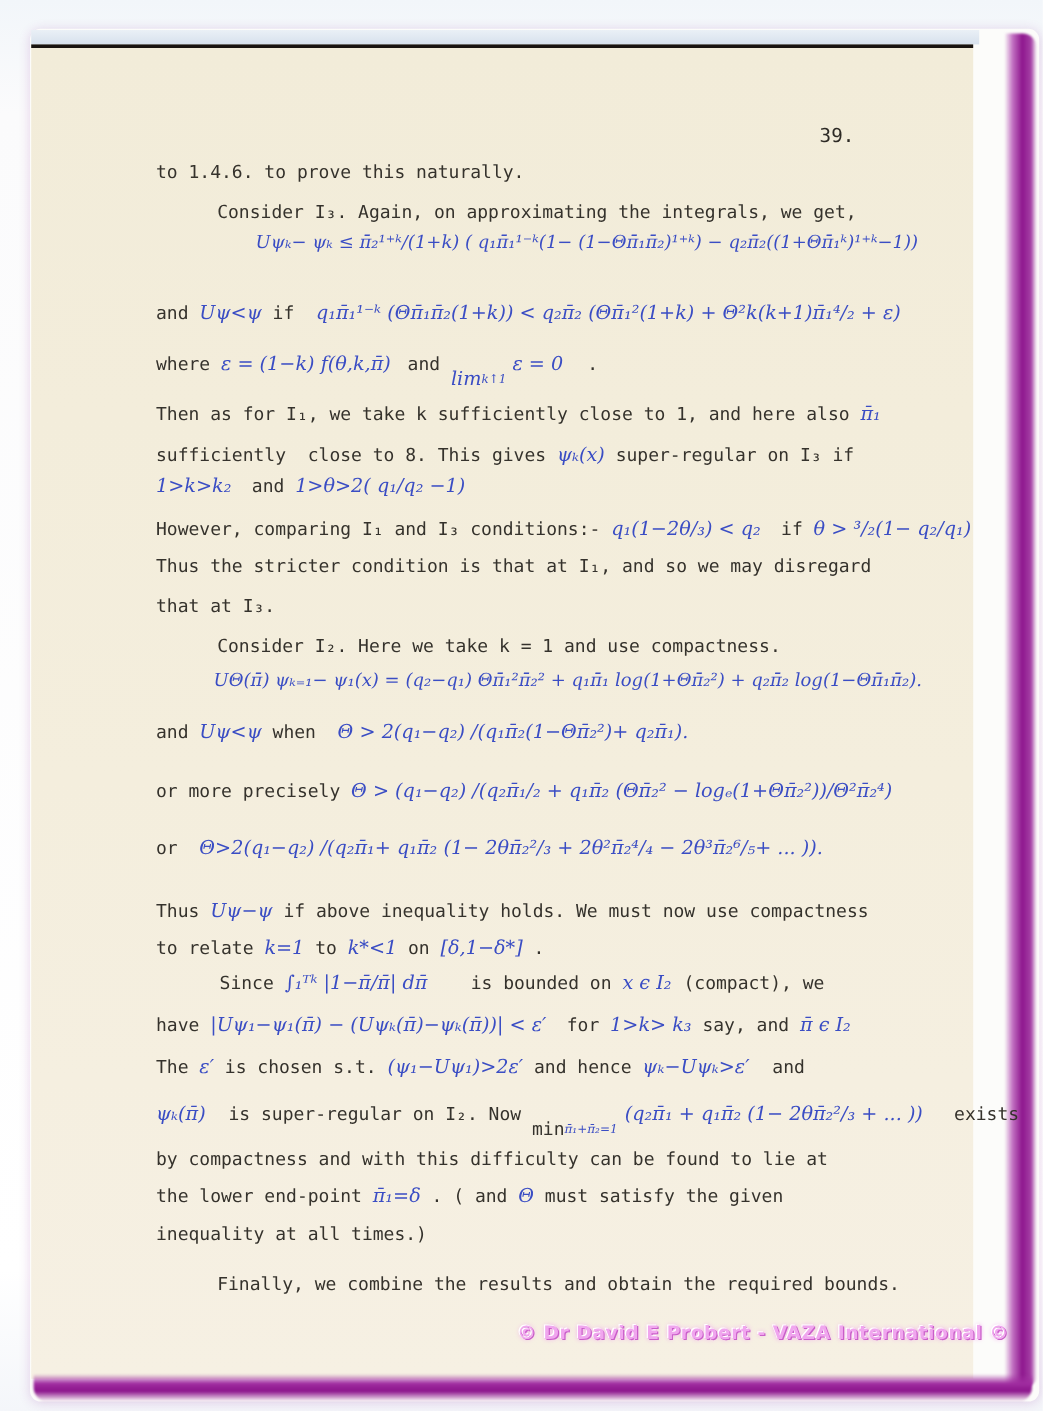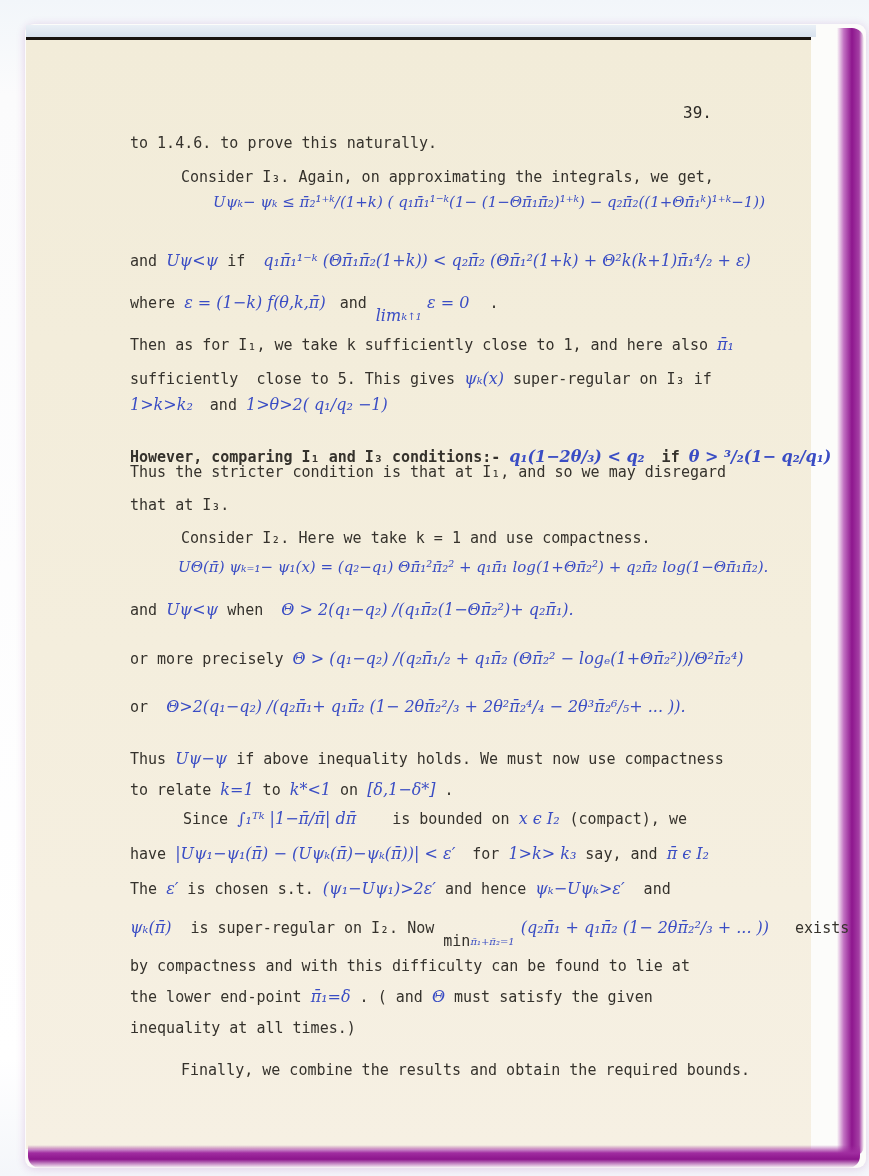--- a/index.html
+++ b/index.html
@@ -73,35 +73,36 @@
 
   <div class="pagenum">39.</div>
 
   <div>
       <div class="line" style="left: 130px; top: 134px;"><span class="typed">to 1.4.6. to prove this naturally.</span></div>
       <div class="line" style="left: 181px; top: 168px;"><span class="typed">Consider I₃. Again, on approximating the integrals, we get,</span></div>
       <div class="line" style="left: 213px; top: 193px;"><span class="hand" style="font-size: 15px;">Uψₖ− ψₖ ≤ π̄₂¹⁺ᵏ/(1+k) ( q₁π̄₁¹⁻ᵏ(1− (1−Θπ̄₁π̄₂)¹⁺ᵏ) − q₂π̄₂((1+Θπ̄₁ᵏ)¹⁺ᵏ−1))</span></div>
       <div class="line" style="left: 130px; top: 252px;"><span class="typed">and </span><span class="hand">Uψ&lt;ψ</span><span class="typed"> if  </span><span class="hand">q₁π̄₁¹⁻ᵏ (Θπ̄₁π̄₂(1+k)) &lt; q₂π̄₂ (Θπ̄₁²(1+k) + Θ²k(k+1)π̄₁⁴/₂ + ε)</span></div>
       <div class="line" style="left: 130px; top: 294px;"><span class="typed">where </span><span class="hand">ε = (1−k) f(θ,k,π̄)</span><span class="typed" style="margin-left: 14px;">and </span><span class="stack"><span class="hand">lim</span><span class="below hand">k↑1</span></span><span class="hand"> ε = 0</span><span class="typed" style="margin-left: 20px;">.</span></div>
       <div class="line" style="left: 130px; top: 336px;"><span class="typed">Then as for I₁, we take k sufficiently close to 1, and here also </span><span class="hand">π̄₁</span></div>
-      <div class="line" style="left: 130px; top: 370px;"><span class="typed">sufficiently  close to 5. This gives </span><span class="hand">ψₖ(x)</span><span class="typed"> super-regular on I₃ if</span></div>
+      <div class="line" style="left: 130px; top: 370px;"><span class="typed">sufficiently  close to 8. This gives </span><span class="hand">ψₖ(x)</span><span class="typed"> super-regular on I₃ if</span></div>
       <div class="line" style="left: 130px; top: 396px;"><span class="hand">1&gt;k&gt;k₂</span><span class="typed" style="margin-left: 8px;"> and </span><span class="hand">1&gt;θ&gt;2( q₁/q₂ −1)</span></div>
-      <div class="line" style="left: 130px; top: 448px; font-weight: bold;"><span class="typed">However, comparing I₁ and I₃ conditions:- </span><span class="hand">q₁(1−2θ/₃) &lt; q₂</span><span class="typed" style="margin-left: 8px;"> if </span><span class="hand">θ &gt; ³/₂(1− q₂/q₁)</span></div>
+      <div class="line" style="left: 130px; top: 432px;"><span class="typed">However, comparing I₁ and I₃ conditions:- </span><span class="hand">q₁(1−2θ/₃) &lt; q₂</span><span class="typed" style="margin-left: 8px;"> if </span><span class="hand">θ &gt; ³/₂(1− q₂/q₁)</span></div>
       <div class="line" style="left: 130px; top: 463px;"><span class="typed">Thus the stricter condition is that at I₁, and so we may disregard</span></div>
       <div class="line" style="left: 130px; top: 496px;"><span class="typed">that at I₃.</span></div>
       <div class="line" style="left: 181px; top: 529px;"><span class="typed">Consider I₂. Here we take k = 1 and use compactness.</span></div>
       <div class="line" style="left: 178px; top: 558px;"><span class="hand" style="font-size: 15px;">UΘ(π̄) ψₖ₌₁− ψ₁(x) = (q₂−q₁) Θπ̄₁²π̄₂² + q₁π̄₁ log(1+Θπ̄₂²) + q₂π̄₂ log(1−Θπ̄₁π̄₂).</span></div>
       <div class="line" style="left: 130px; top: 601px;"><span class="typed">and </span><span class="hand">Uψ&lt;ψ</span><span class="typed"> when  </span><span class="hand">Θ &gt; 2(q₁−q₂) /(q₁π̄₂(1−Θπ̄₂²)+ q₂π̄₁).</span></div>
       <div class="line" style="left: 130px; top: 650px;"><span class="typed">or more precisely </span><span class="hand">Θ &gt; (q₁−q₂) /(q₂π̄₁/₂ + q₁π̄₂ (Θπ̄₂² − logₑ(1+Θπ̄₂²))/Θ²π̄₂⁴)</span></div>
       <div class="line" style="left: 130px; top: 698px;"><span class="typed">or  </span><span class="hand" style="">Θ&gt;2(q₁−q₂) /(q₂π̄₁+ q₁π̄₂ (1− 2θπ̄₂²/₃ + 2θ²π̄₂⁴/₄ − 2θ³π̄₂⁶/₅+ ... )).</span></div>
       <div class="line" style="left: 130px; top: 750px;"><span class="typed">Thus </span><span class="hand">Uψ−ψ</span><span class="typed"> if above inequality holds. We must now use compactness</span></div>
       <div class="line" style="left: 130px; top: 781px;"><span class="typed">to relate </span><span class="hand">k=1</span><span class="typed"> to </span><span class="hand">k*&lt;1</span><span class="typed"> on </span><span class="hand">[δ,1−δ*]</span><span class="typed"> .</span></div>
       <div class="line" style="left: 183px; top: 810px;"><span class="typed">Since </span><span class="hand">∫₁ᵀᵏ |1−π̄/π̄| dπ̄</span><span class="typed" style="margin-left: 36px;">is bounded on </span><span class="hand">x ϵ I₂</span><span class="typed" style="margin-left: 10px;">(compact), we</span></div>
       <div class="line" style="left: 130px; top: 845px;"><span class="typed">have </span><span class="hand">|Uψ₁−ψ₁(π̄) − (Uψₖ(π̄)−ψₖ(π̄))| &lt; ε′</span><span class="typed" style="margin-left: 8px;"> for </span><span class="hand">1&gt;k&gt; k₃</span><span class="typed"> say, and </span><span class="hand">π̄ ϵ I₂</span></div>
       <div class="line" style="left: 130px; top: 880px;"><span class="typed">The </span><span class="hand">ε′</span><span class="typed"> is chosen s.t. </span><span class="hand">(ψ₁−Uψ₁)&gt;2ε′</span><span class="typed"> and hence </span><span class="hand">ψₖ−Uψₖ&gt;ε′</span><span class="typed" style="margin-left: 10px;"> and</span></div>
       <div class="line" style="left: 130px; top: 919px;"><span class="hand">ψₖ(π̄)</span><span class="typed" style="margin-left: 10px;"> is super-regular on I₂. Now </span><span class="stack"><span class="typed">min</span><span class="below hand">π̄₁+π̄₂=1</span></span><span class="hand" style="margin-left: 6px;">(q₂π̄₁ + q₁π̄₂ (1− 2θπ̄₂²/₃ + ... ))</span><span class="typed" style="margin-left: 26px;">exists</span></div>
       <div class="line" style="left: 130px; top: 957px;"><span class="typed">by compactness and with this difficulty can be found to lie at</span></div>
       <div class="line" style="left: 130px; top: 988px;"><span class="typed">the lower end-point </span><span class="hand">π̄₁=δ</span><span class="typed"> . ( and </span><span class="hand">Θ</span><span class="typed"> must satisfy the given</span></div>
       <div class="line" style="left: 130px; top: 1019px;"><span class="typed">inequality at all times.)</span></div>
       <div class="line" style="left: 181px; top: 1061px;"><span class="typed">Finally, we combine the results and obtain the required bounds.</span></div>
     </div>
 
+  <div class="watermark">© Dr David E Probert - VAZA International ©</div>
 </div>
 
 </body></html>

